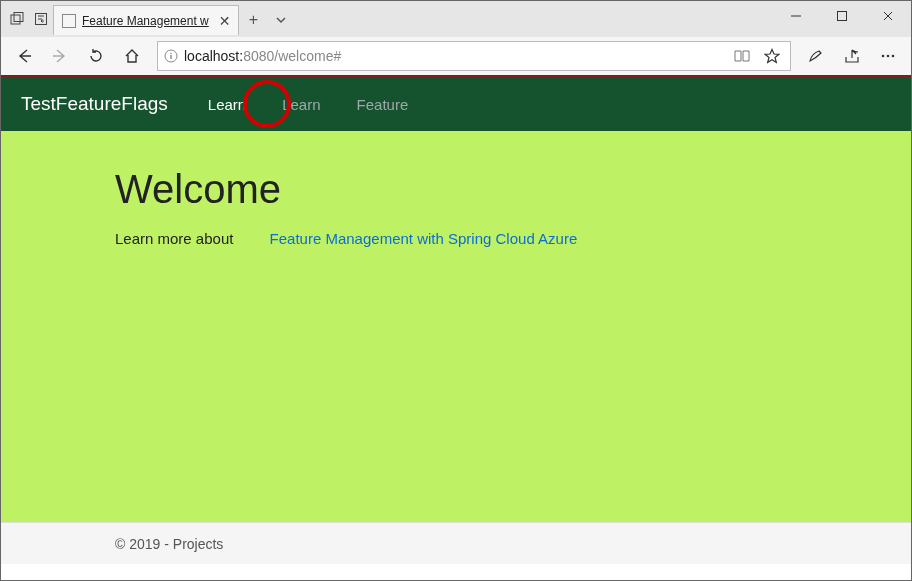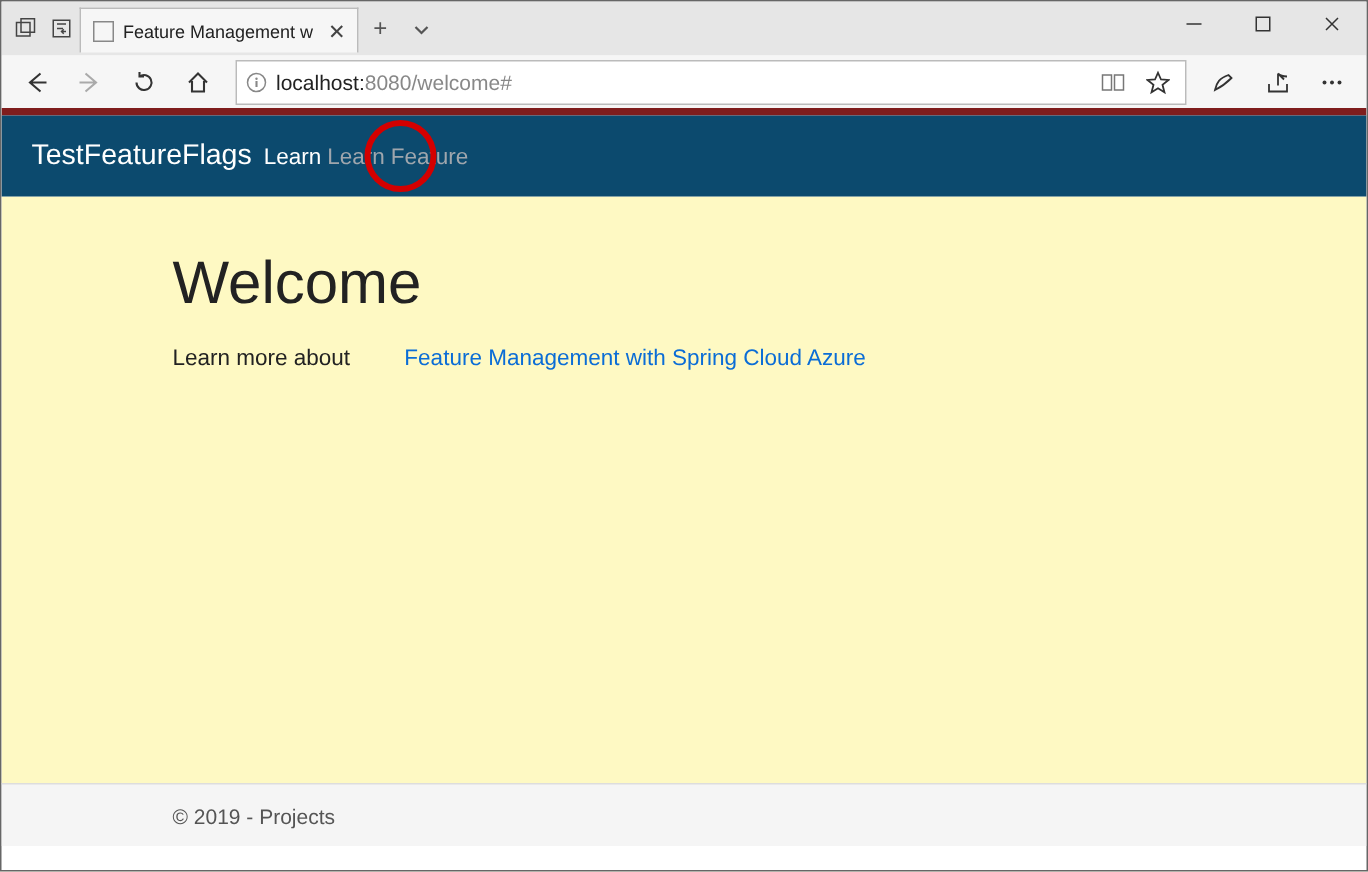--- a/index.html
+++ b/index.html
@@ -5,47 +5,47 @@
   * { box-sizing: border-box; margin: 0; padding: 0; }
   html, body { width: 912px; height: 581px; font-family: "Segoe UI", Arial, sans-serif; background: #fff; overflow: hidden; }
   body { border: 1px solid #666; }
 
   
   .titlebar { height: 36px; background: #e6e6e6; display: flex; align-items: flex-start; }
   .titlebar-left { display: flex; align-items: center; height: 100%; padding-left: 4px; }
   .sys-icon { width: 24px; height: 36px; display: flex; align-items: center; justify-content: center; color: #444; }
   .tab { height: 30px; margin-top: 2px; background: #f6f6f6; border: 1px solid #bbb; border-bottom: none; display: flex; align-items: center; padding: 0 8px; gap: 6px; max-width: 200px; }
   .tab .page-icon { width: 14px; height: 14px; border: 1px solid #888; }
-  .tab-title { font-size: 12px; color: #222; white-space: nowrap; overflow: hidden; text-overflow: clip; max-width: 130px; }
+  .tab-title { font-size: 12px; color: #222; white-space: nowrap; overflow: hidden; text-overflow: clip; max-width: 130px; text-decoration: underline; }
   .tab-close { font-size: 14px; color: #444; margin-left: 4px; }
   .newtab, .chevtab { width: 28px; height: 30px; margin-top: 2px; display: flex; align-items: center; justify-content: center; color: #555; font-size: 16px; }
   .title-spacer { flex: 1; }
   .win-btn { width: 46px; height: 30px; display: flex; align-items: center; justify-content: center; color: #333; font-size: 13px; }
   .win-btn svg { display:block; }
 
   
-  .toolbar { height: 40px; background: #f6f6f6; border-bottom: 5px solid #7f1d1d; display: flex; align-items: center; padding: 12px 6px; gap: 2px; }
+  .toolbar { height: 40px; background: #f6f6f6; border-bottom: 2px solid #7f1d1d; display: flex; align-items: center; padding: 12px 6px; gap: 2px; }
   .tool-btn { width: 34px; height: 34px; display: flex; align-items: center; justify-content: center; color: #333; border-radius: 0; }
   .tool-btn.dim { color: #999; }
   .addrbox { flex: 1; height: 30px; border: 1px solid #bbb; background: #fff; display: flex; align-items: center; margin: 0 6px; padding: 0 6px; gap: 6px; }
   .addrbox .secure { color: #777; display:flex; align-items:center; }
   .url { font-size: 14px; color: #888; }
   .url .host { color: #222; }
   .addr-spacer { flex: 1; }
   .addr-icon { width: 24px; height: 24px; display: flex; align-items: center; justify-content: center; color: #444; }
 
   
-  .appnav { height: 54px; background: #0c4a6e; display: flex; align-items: center; padding: 0 20px; gap: 4px; color: #fff; position: relative; }
+  .appnav { height: 54px; background: #14532d; display: flex; align-items: center; padding: 0 20px; gap: 36px; color: #fff; position: relative; }
   .brand { font-size: 19px; color: #fff; margin-right: 4px; }
   .nav-link { font-size: 15px; color: #9fa6ad; text-decoration: none; }
   .nav-link.active { color: #fff; }
   .circle { position: absolute; width: 48px; height: 48px; border: 4px solid #d30000; border-radius: 50%; pointer-events: none; }
 
   
-  .content { padding: 36px 0 0 114px; height: calc(100% - 36px - 40px - 54px - 58px); background:#fef9c3; }
+  .content { padding: 36px 0 0 114px; height: calc(100% - 36px - 40px - 54px - 58px); background:#bef264; }
   .content h1 { font-size: 40px; font-weight: 400; color: #222; margin-bottom: 18px; }
   .content p { font-size: 15px; color: #222; }
   .content a.link { color: #0b6dd6; text-decoration: none; padding-left: 32px; }
 
   
   .footer { height: 42px; background: #f5f5f5; border-top: 1px solid #ddd; display: flex; align-items: center; padding-left: 114px; color: #555; font-size: 14px; }
 </style>
 </head>
 <body>
 

